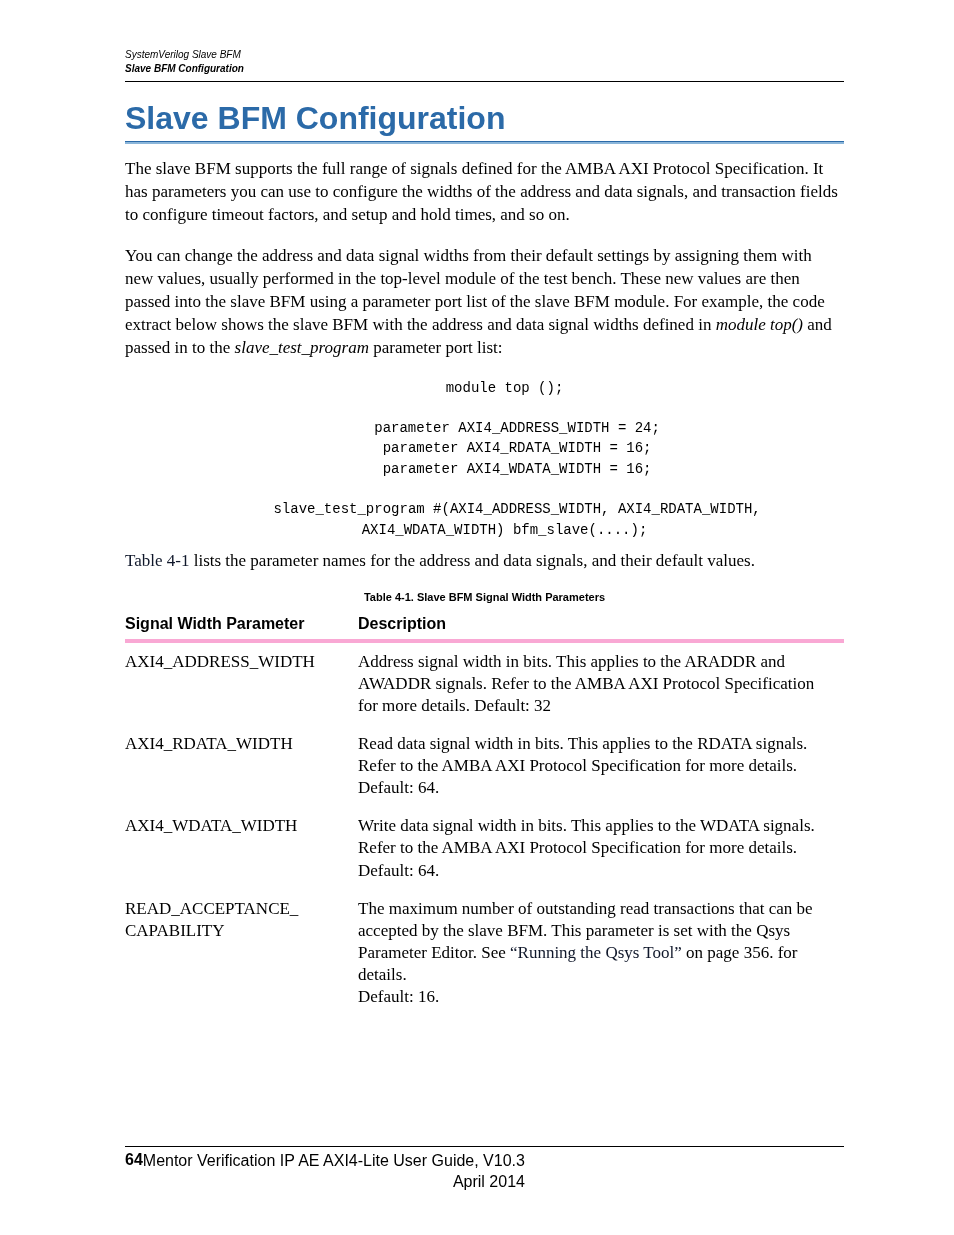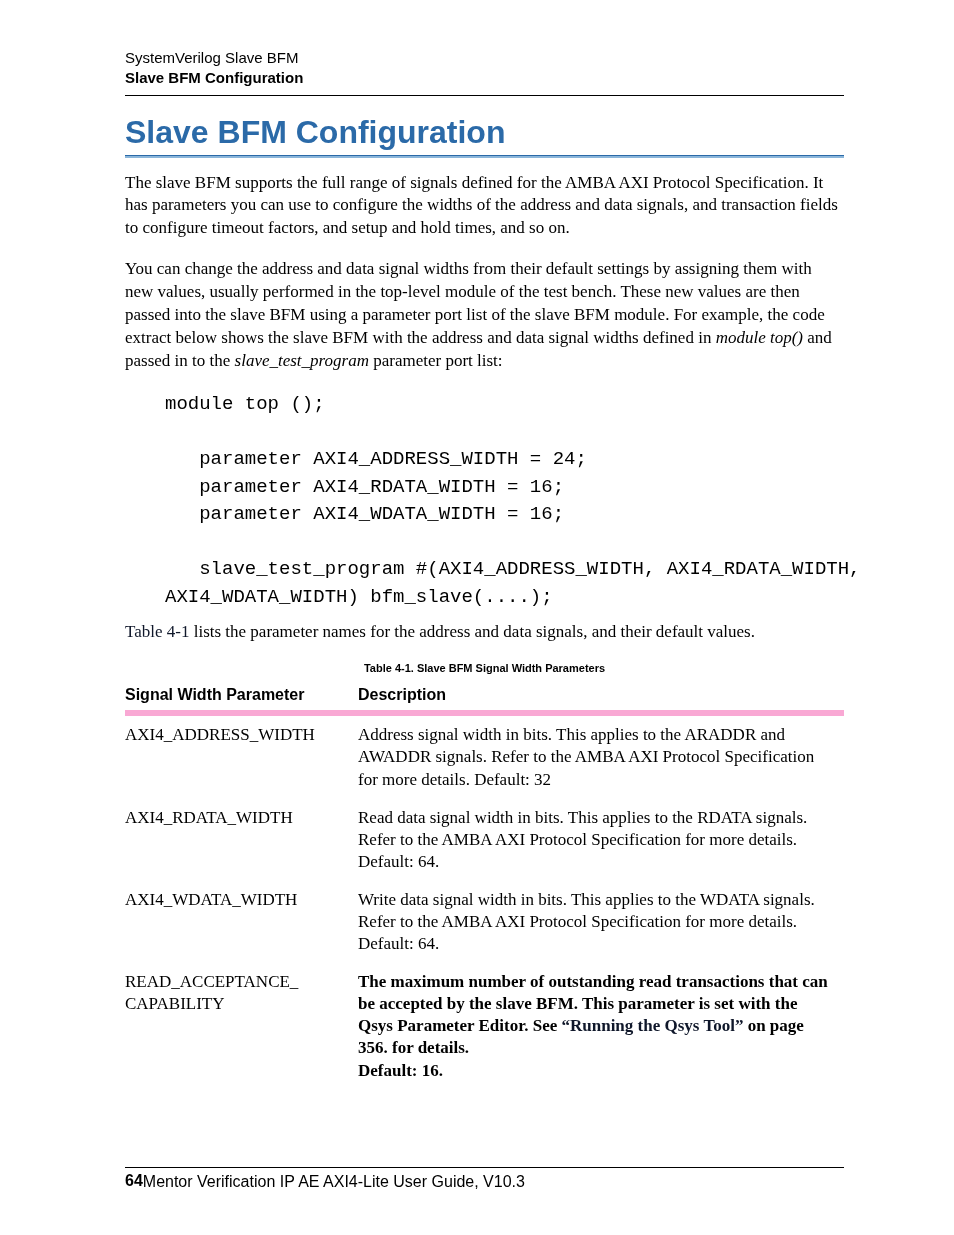--- a/index.html
+++ b/index.html
@@ -14,23 +14,24 @@
     position: relative;
     background: #fff;
     box-sizing: border-box;
   }
   .page {
     padding: 48px 110px 0 125px;
     box-sizing: border-box;
   }
   .header-block {
     font-family: Arial, Helvetica, sans-serif;
-    font-size: 15px;
+    font-size: 10px;
     line-height: 1.35;
     margin-bottom: 6px;
+    font-style: italic;
   }
   .header-block .bold { font-weight: bold; }
   .hr1 {
     border: none;
     border-top: 1.5px solid #000;
     margin: 4px 0 18px 0;
   }
   h1.section-title {
     font-family: Arial, Helvetica, sans-serif;
     font-weight: bold;
@@ -44,44 +45,45 @@
     margin-bottom: 14px;
   }
   p.body {
     margin: 0 0 18px 0;
     line-height: 1.35;
     text-align: left;
   }
   .ital { font-style: italic; margin-top: 15px; }
   pre.code {
     font-family: "Courier New", Courier, monospace;
-    font-size: 19px;
+    font-size: 14px;
     white-space: pre;
     margin: 0 0 10px 40px;
     line-height: 1.45;
+    text-align: center;
   }
   .link { color: #0f172a; }
   .table-caption {
     text-align: center;
     font-family: Arial, Helvetica, sans-serif;
     font-weight: bold;
     font-size: 11px;
     margin: 14px 0 8px 0;
   }
   table.signal {
     width: 100%;
     border-collapse: collapse;
   }
   table.signal th {
     font-family: Arial, Helvetica, sans-serif;
     font-weight: bold;
     font-size: 16px;
     text-align: left;
     padding: 4px 8px 6px 0;
-    border-bottom: 6px solid #f9a8d4;
+    border-bottom: 4px solid #f9a8d4;
     vertical-align: bottom;
   }
   table.signal td {
     padding: 8px 8px 8px 0;
     vertical-align: top;
     line-height: 1.3;
   }
   table.signal td.param {
     width: 225px;
   }
@@ -156,29 +158,30 @@
         <td class="param">AXI4_RDATA_WIDTH</td>
         <td>Read data signal width in bits. This applies to the RDATA signals. Refer to the AMBA AXI Protocol Specification for more details. Default: 64.</td>
       </tr>
       <tr>
         <td class="param">AXI4_WDATA_WIDTH</td>
         <td>Write data signal width in bits. This applies to the WDATA signals. Refer to the AMBA AXI Protocol Specification for more details. Default: 64.</td>
       </tr>
       <tr>
         <td class="param" style="white-space:pre-line;">READ_ACCEPTANCE_
 CAPABILITY</td>
-        <td style="white-space:pre-line;font-weight:bold;"><span>The maximum number of outstanding read transactions that can be accepted by the slave BFM. This parameter is set with the Qsys Parameter Editor. See </span><span class="link">“Running the Qsys Tool”</span><span> on page 356. for details.
+        <td style="white-space:pre-line;"><span>The maximum number of outstanding read transactions that can be accepted by the slave BFM. This parameter is set with the Qsys Parameter Editor. See </span><span class="link">“Running the Qsys Tool”</span><span> on page 356. for details.
 Default: 16.</span></td>
       </tr>
     </tbody>
   </table>
 
 </div>
 
 <div class="footer">
   <hr class="footer-rule">
   <div class="footer-row">
     <div class="pnum">64</div>
     <div class="right">
       <div>Mentor Verification IP AE AXI4-Lite User Guide, V10.3</div>
+      <div>April 2014</div>
     </div>
   </div>
 </div>
 
 </body></html>

